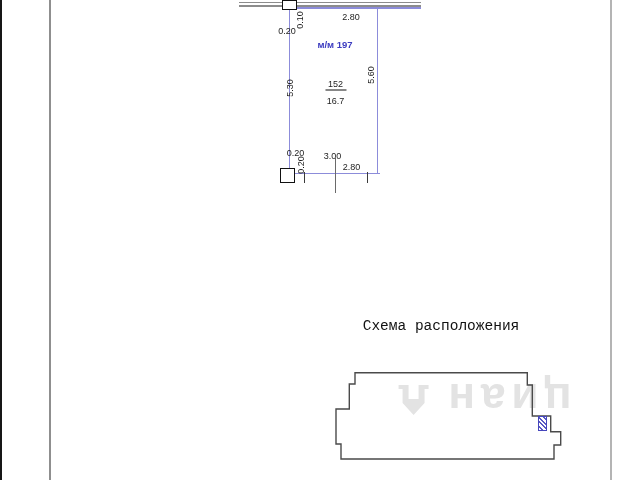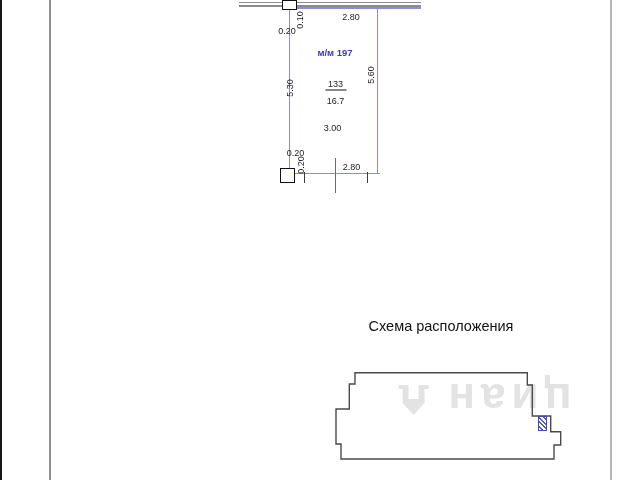--- a/index.html
+++ b/index.html
@@ -25,21 +25,21 @@
   .vlabel{transform:translate(-50%,-50%) rotate(-90deg);}
   .space-label{position:absolute;transform:translate(-50%,-50%);font-size:9.5px;font-weight:bold;
         color:#3c3cc0;white-space:nowrap;z-index:5;}
   .fraction{position:absolute;transform:translate(-50%,-50%);text-align:center;font-size:9px;z-index:5;}
   .fraction .num{border-bottom:1px solid #111;padding:0 3px 1px 3px;}
   .fraction .den{padding-top:5px;}
 
   .scale-caption{position:absolute;transform:translate(-50%,-50%);
         font-family:"Liberation Serif",serif;font-size:15px;white-space:nowrap;color:#111;}
   .scheme-title{position:absolute;transform:translateX(-50%);text-align:center;
-        font-family:Liberation Sans, sans-serif;font-size:14.5px;line-height:17.5px;color:#111;}
+        font-family:Liberation Mono, monospace;font-size:14.5px;line-height:17.5px;color:#111;}
 
   
   .watermark{position:absolute;left:483px;top:399px;transform:translate(-50%,-50%) rotate(180deg);
         display:flex;align-items:center;gap:10px;color:#e3e3e3;z-index:1;}
   .watermark .wm-text{font-size:44px;font-weight:bold;letter-spacing:6px;
         font-family:"Liberation Sans",sans-serif;}
   .outline-svg{position:absolute;left:330px;top:365px;z-index:2;}
   .hatch{position:absolute;left:538px;top:416px;width:9px;height:15px;box-sizing:border-box;
         border:1.3px solid #4646bc;z-index:3;
         background:repeating-linear-gradient(45deg,#ffffff 0 2px,#5a5ac4 2px 3.2px);}
@@ -66,30 +66,30 @@
     <div class="column" style="left:281.5px;top:0;width:15px;height:9.5px;"></div>
     <div class="column" style="left:280px;top:168px;width:15px;height:15px;"></div>
 
     <div class="tick" style="left:304px;top:172px;height:11px;"></div>
     <div class="cline" style="left:335px;top:158px;height:35px;"></div>
     <div class="tick" style="left:367px;top:172px;height:11px;"></div>
 
     <div class="vlabel" style="left:300px;top:20px;">0.10</div>
     <div class="hlabel" style="left:287px;top:31px;">0.20</div>
     <div class="hlabel" style="left:351px;top:16.5px;">2.80</div>
-    <div class="space-label" style="left:335px;top:43.5px;margin-top:8px;">м/м 197</div>
+    <div class="space-label" style="left:335px;top:43.5px;">м/м 197</div>
     <div class="vlabel" style="left:290px;top:88px;">5.30</div>
     <div class="vlabel" style="left:371px;top:75px;">5.60</div>
 
     <div class="fraction" style="left:335.5px;top:92px;">
-      <div class="num">133</div>
+      <div class="num">152</div>
       <div class="den">16.7</div>
     </div>
 
-    <div class="hlabel" style="left:332.5px;top:128px;">3.00</div>
+    <div class="hlabel" style="left:332.5px;top:156px;">3.00</div>
     <div class="hlabel" style="left:295.5px;top:152.5px;">0.20</div>
     <div class="vlabel" style="left:301px;top:164.5px;">0.20</div>
     <div class="hlabel" style="left:351.5px;top:167px;">2.80</div>
   </div>
 
 
   <div>
     <div class="scheme-title" style="left:441px;top:318px;">
       <div>Схема расположения</div>
     </div>

